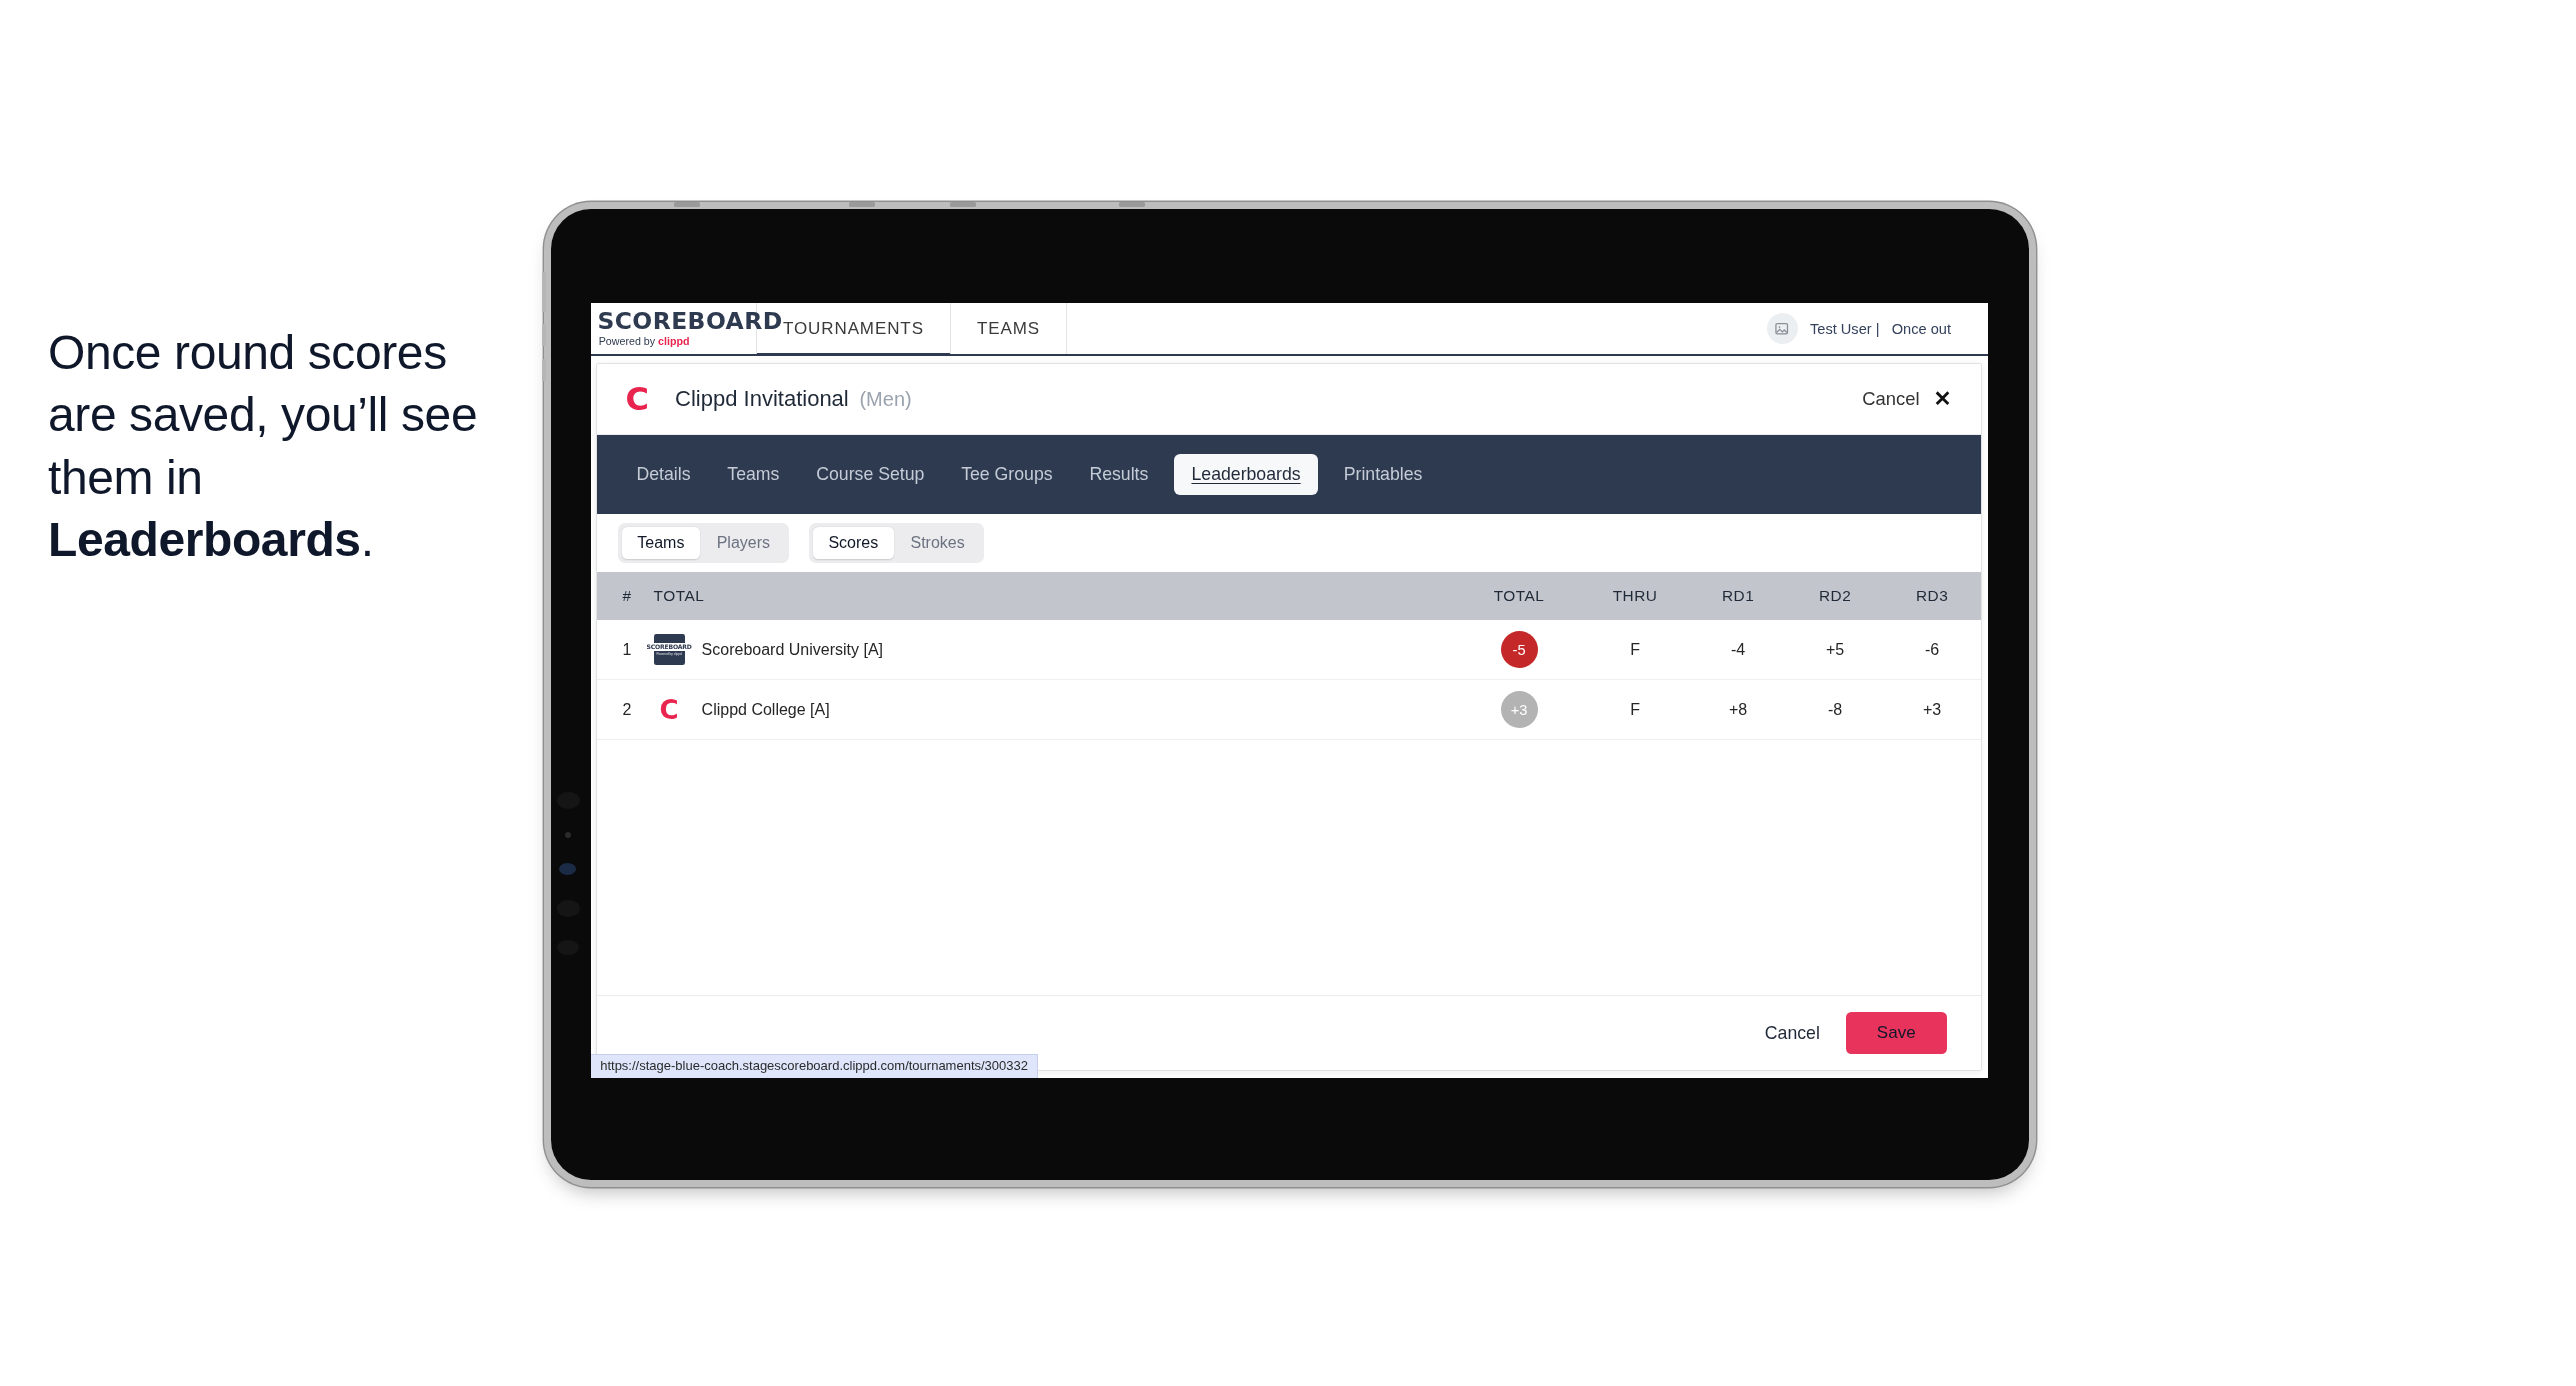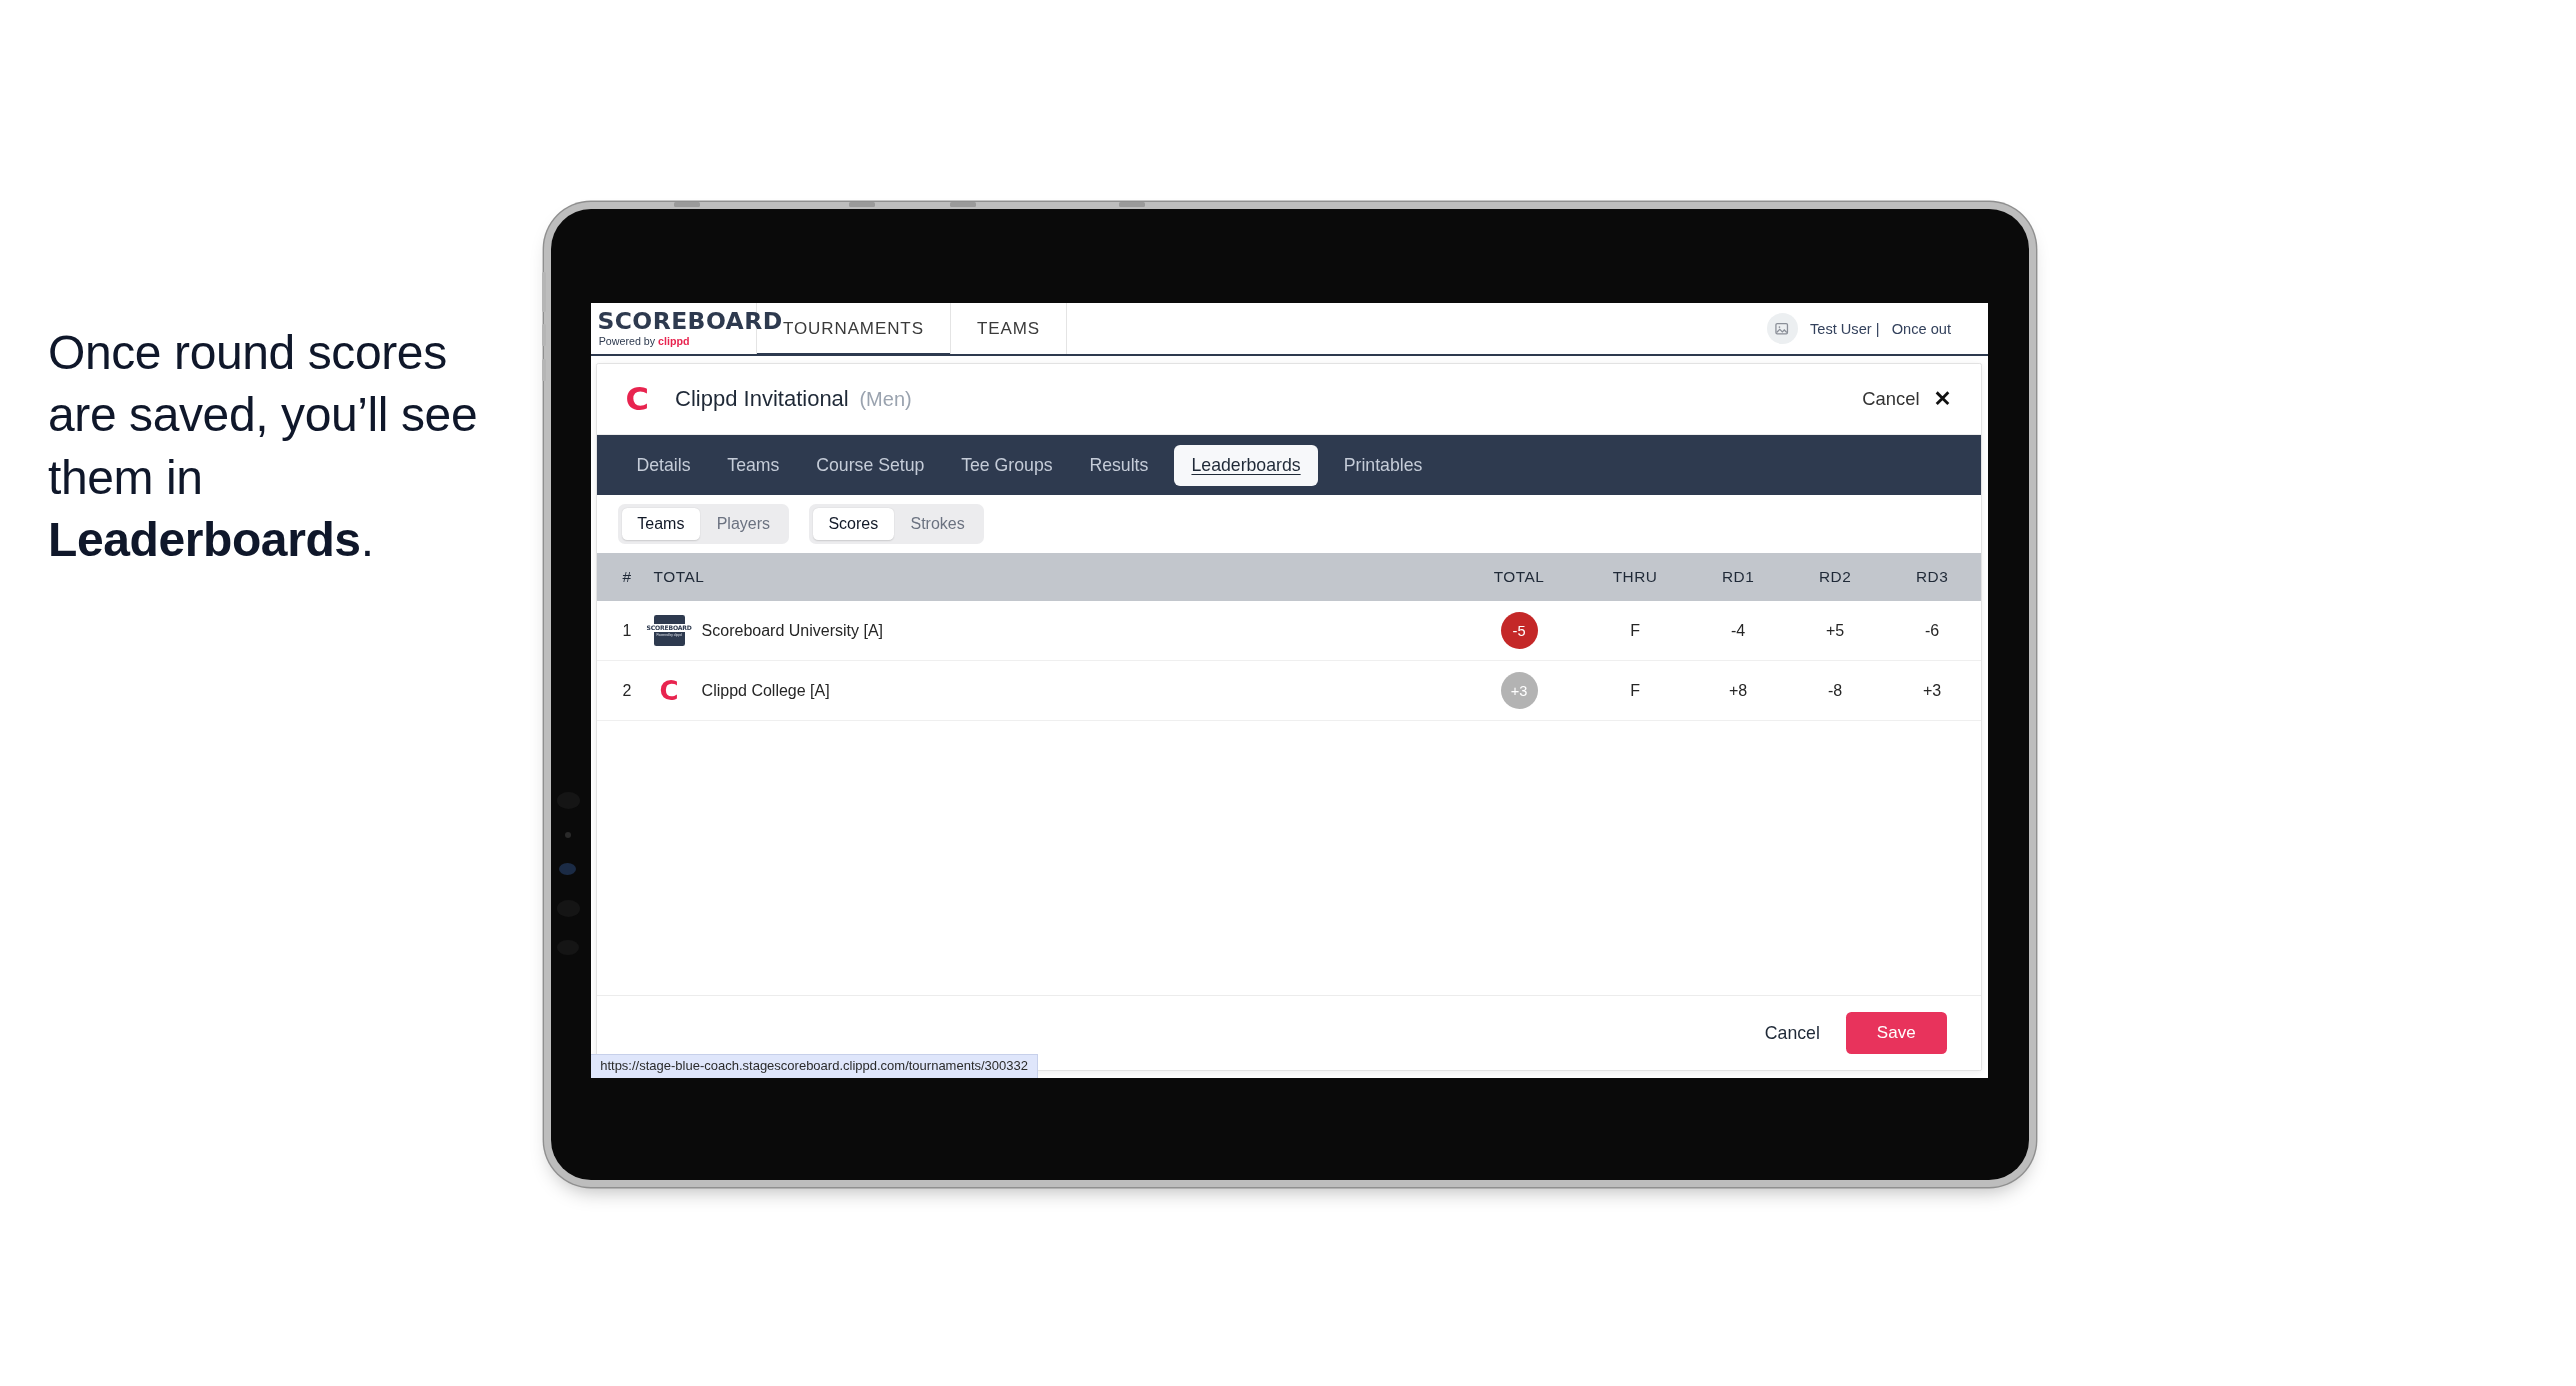--- a/index.html
+++ b/index.html
@@ -147,21 +147,21 @@
   #tournname{font-size:22px;color:#1f2937;}
   #tourngender{font-size:20px;color:#9aa3af;margin-left:10.7px;}
   #cancelx{
     margin-left:auto;display:flex;align-items:center;gap:14px;
     font-size:18.4px;color:#333;cursor:pointer;
   }
   #cancelx .xg{font-size:21.5px;font-weight:bold;color:#111;}
 
   
   #navstrip{
-    height:60px;
+    height:79px;
     background:#2e3a4f;
     display:flex;align-items:center;
     padding-left:21.5px;
     box-sizing:border-box;
   }
   .navitem{
     font-size:17.7px;color:#c5ccd8;
     padding:0 18.4px;cursor:pointer;white-space:nowrap;
   }
   .navitem.active{
@@ -248,21 +248,21 @@
   #cardfoot{
     height:75px;
     border-top:0.8px solid #ececec;
     display:flex;align-items:center;justify-content:flex-end;
     gap:26px;padding-right:34px;
     box-sizing:border-box;
     background:#fff;
   }
   #footcancel{font-size:17.7px;color:#1f2937;cursor:pointer;}
   #footsave{
-    background:#e8335c;color:#ffffff;font-size:17px;
+    background:#e8335c;color:#0f172a;font-size:17px;
     padding:10.7px 31px;border-radius:5.4px;cursor:pointer;border:none;
     font-family:"Liberation Sans", sans-serif;
   }
 
   
   #statusurl{
     position:absolute;
     left:0;bottom:0;
     background:#dfe6fb;
     color:#2b2b2b;

